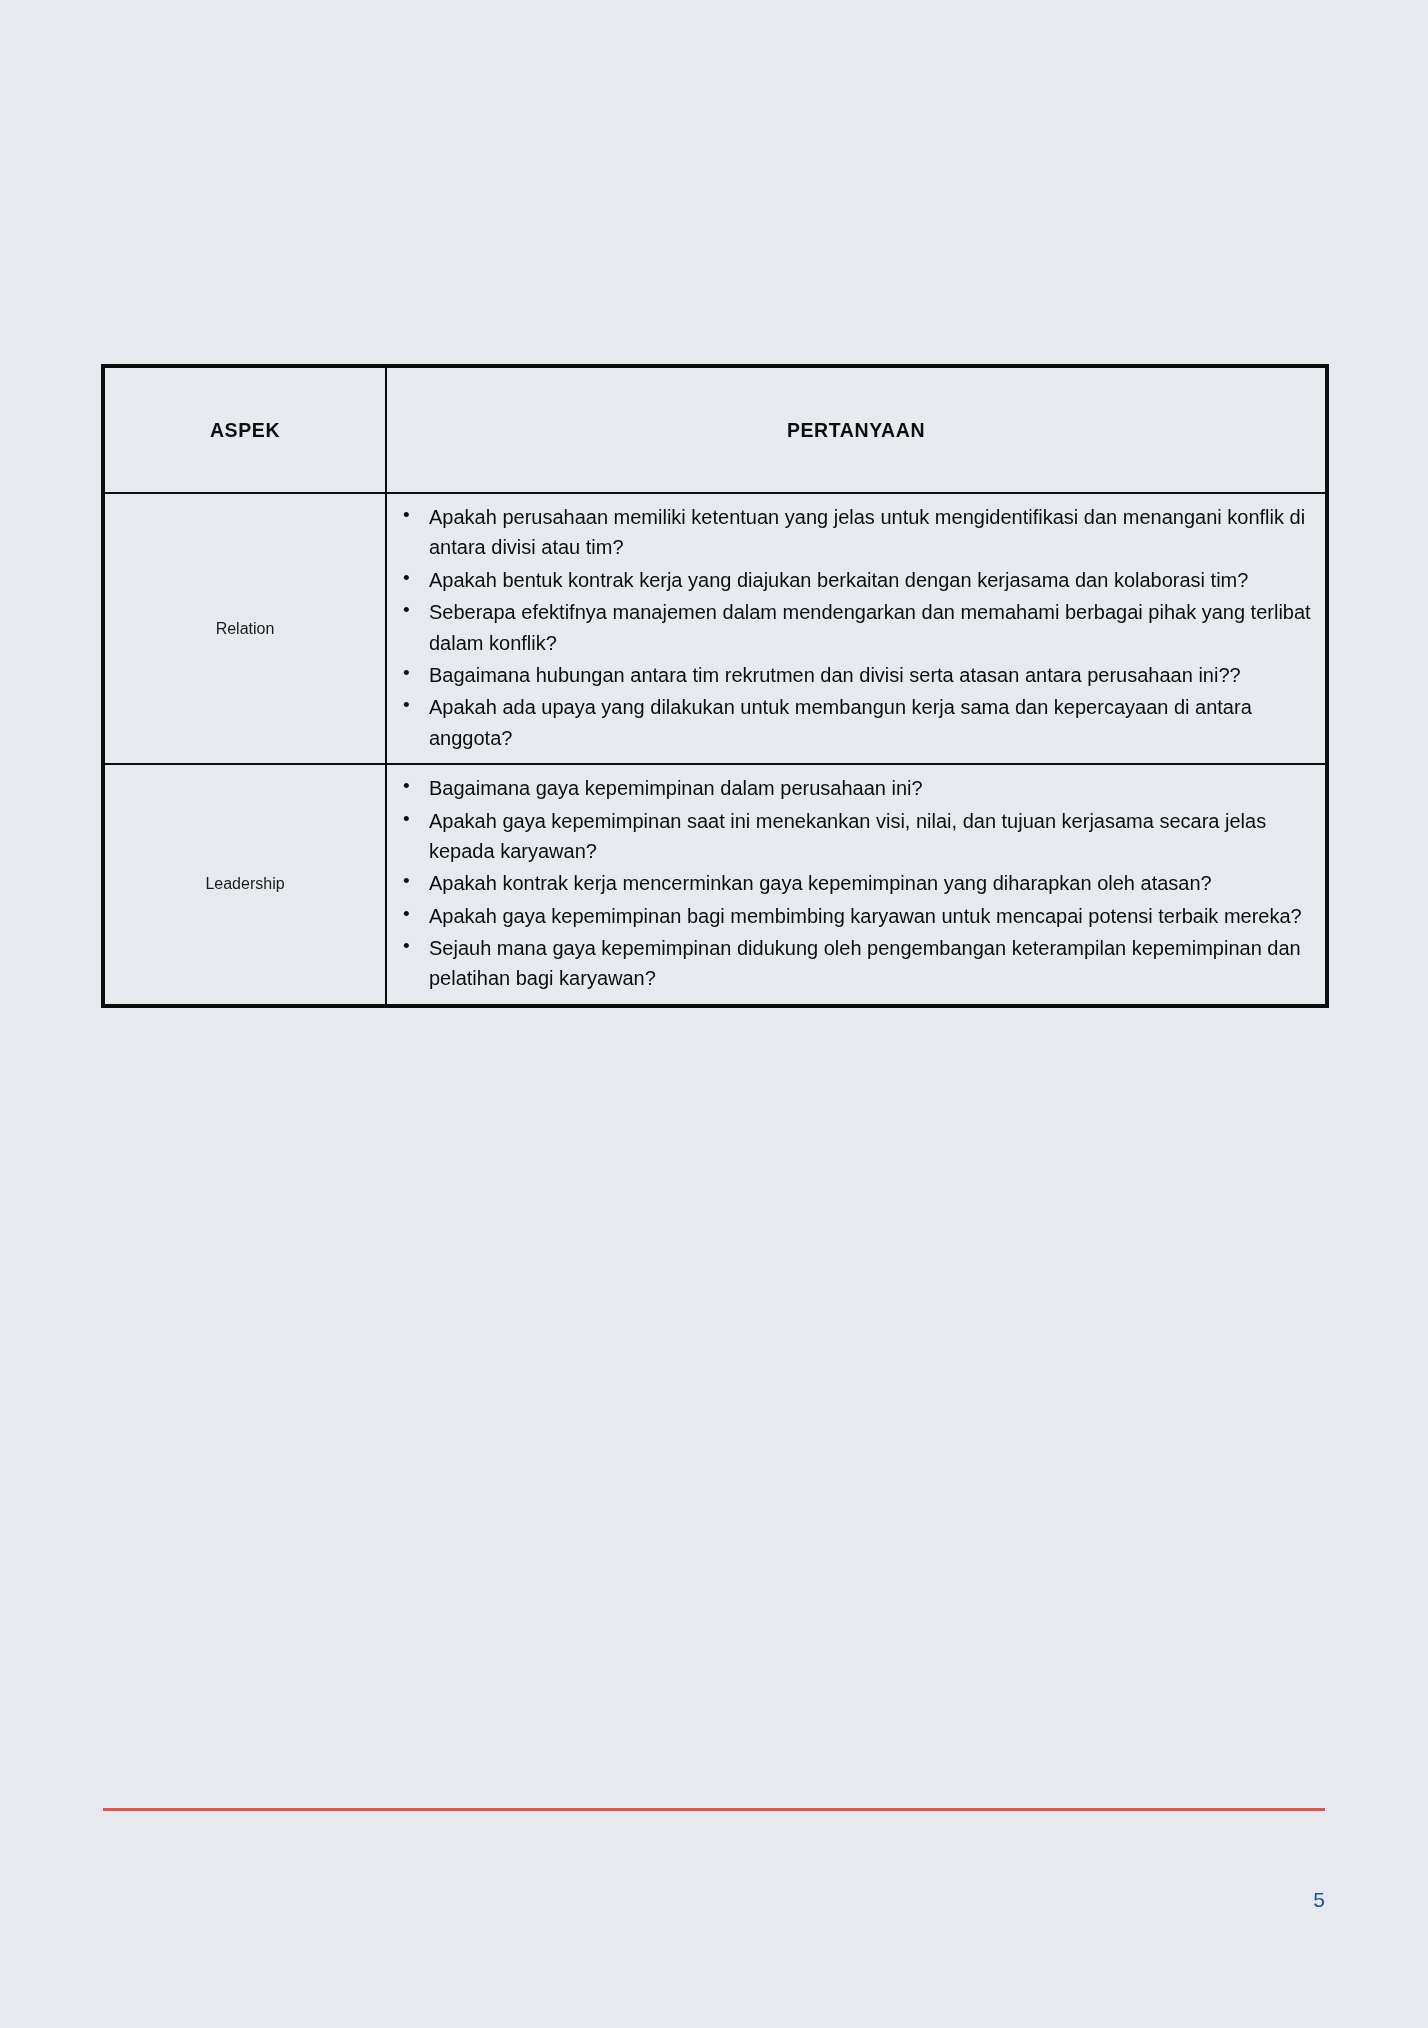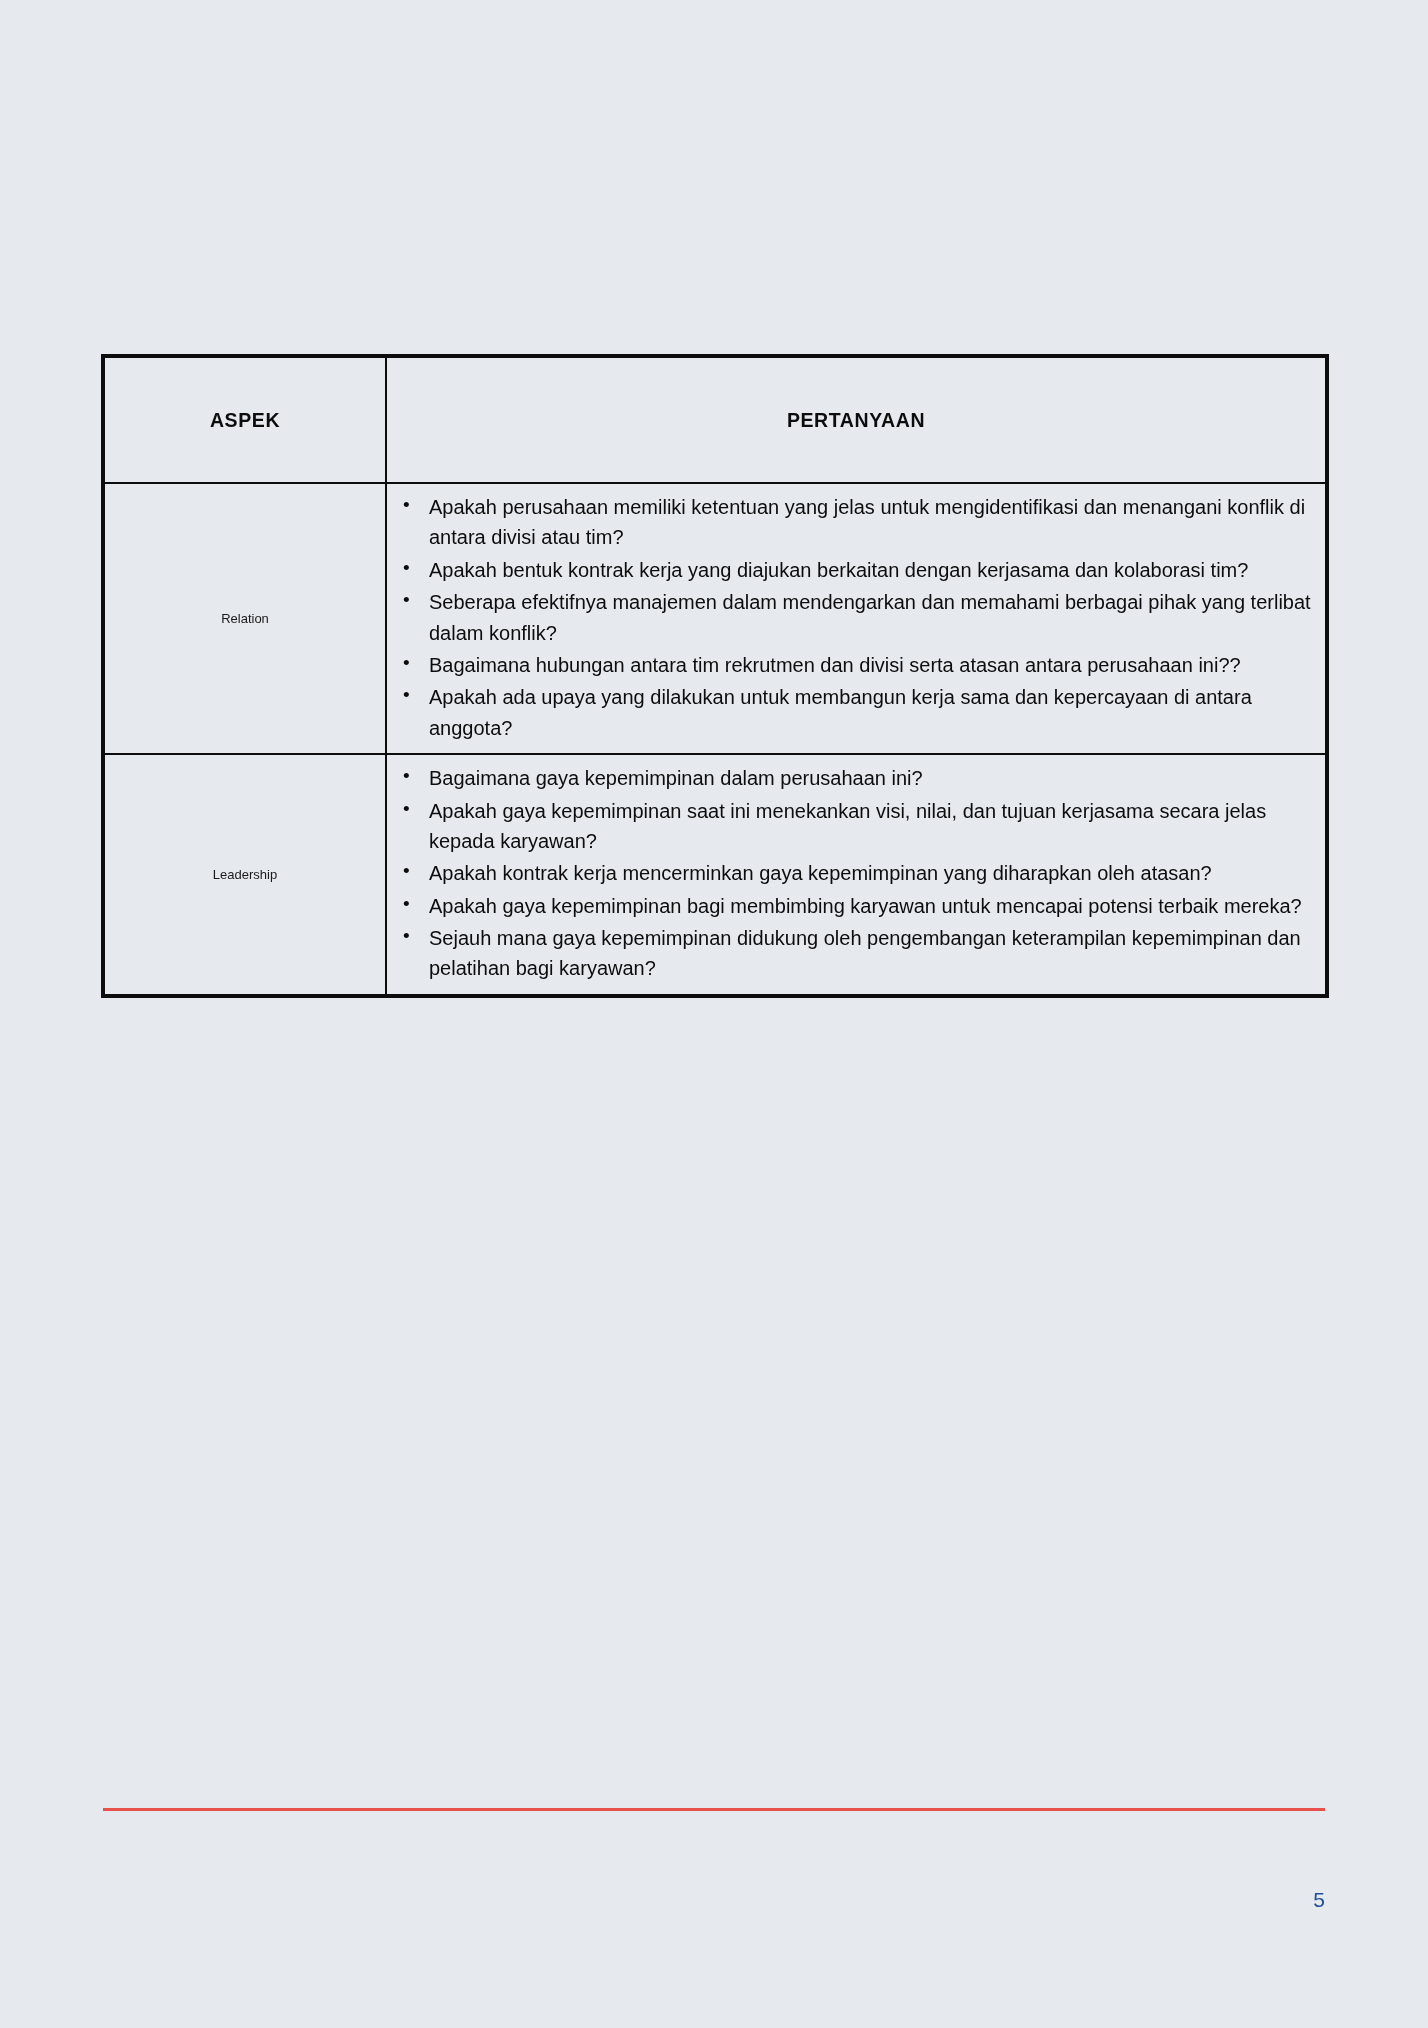--- a/index.html
+++ b/index.html
@@ -18,21 +18,21 @@
 
   .page {
     position: absolute;
     inset: 0;
   }
 
   
   .aspect-table {
     position: absolute;
     left: 103px;
-    top: 356px;
+    top: 366px;
     width: 1222px;
     border-collapse: collapse;
     table-layout: fixed;
     background: #e6eaef;
   }
 
   .aspect-table td,
   .aspect-table th {
     border: 2px solid #0d0d0d;
     background: #e6eaef;
@@ -53,21 +53,21 @@
     height: 124px;
     text-align: center;
     font-size: 19.5px;
     font-weight: bold;
     letter-spacing: 0.6px;
     color: #0d0d0d;
   }
 
   .cell-aspect {
     text-align: center;
-    font-size: 13px;
+    font-size: 16px;
     color: #1a1a1a;
     font-weight: normal;
   }
 
   .cell-questions {
     padding: 22px 26px 24px 26px;
     vertical-align: middle;
   }
 
   ul.qlist {

